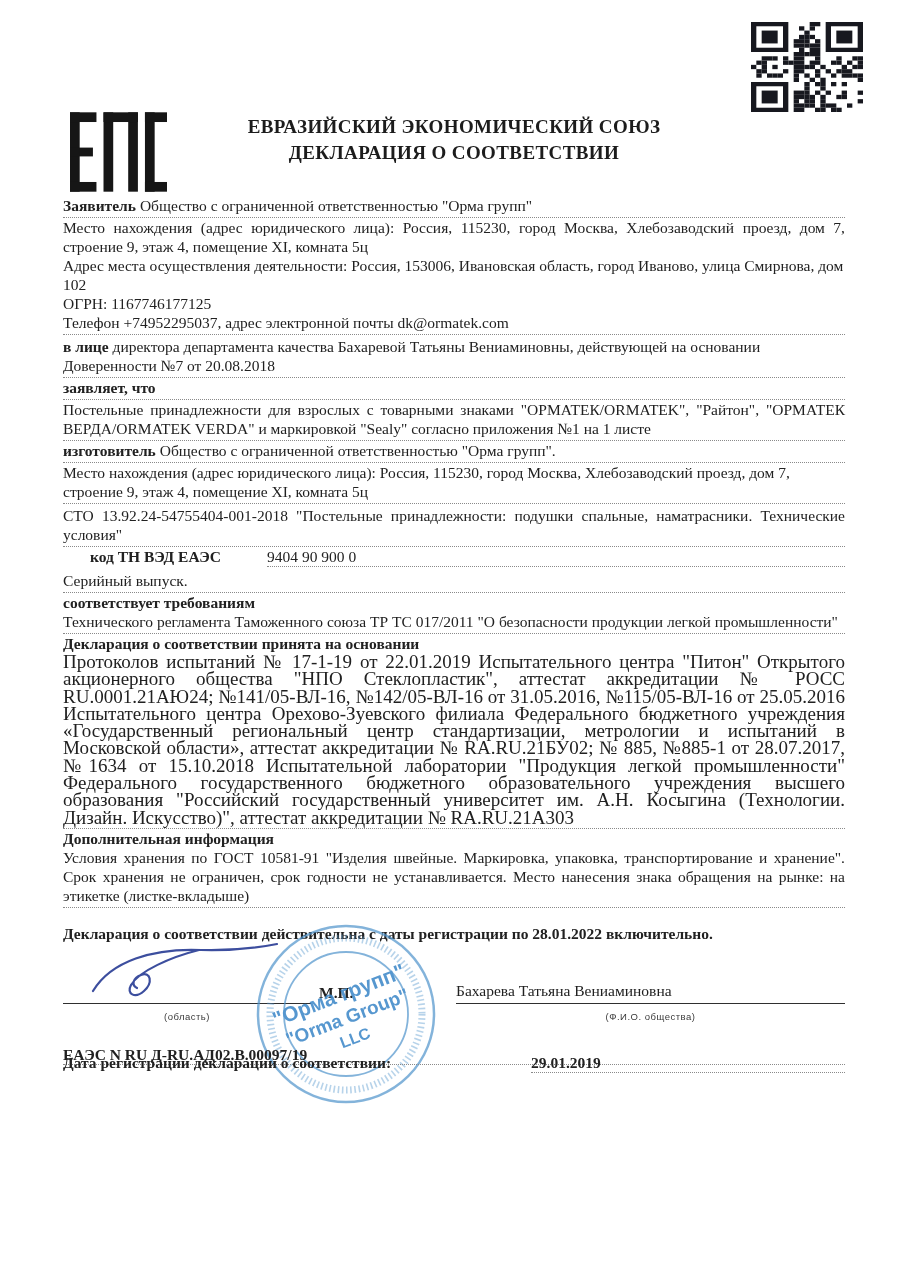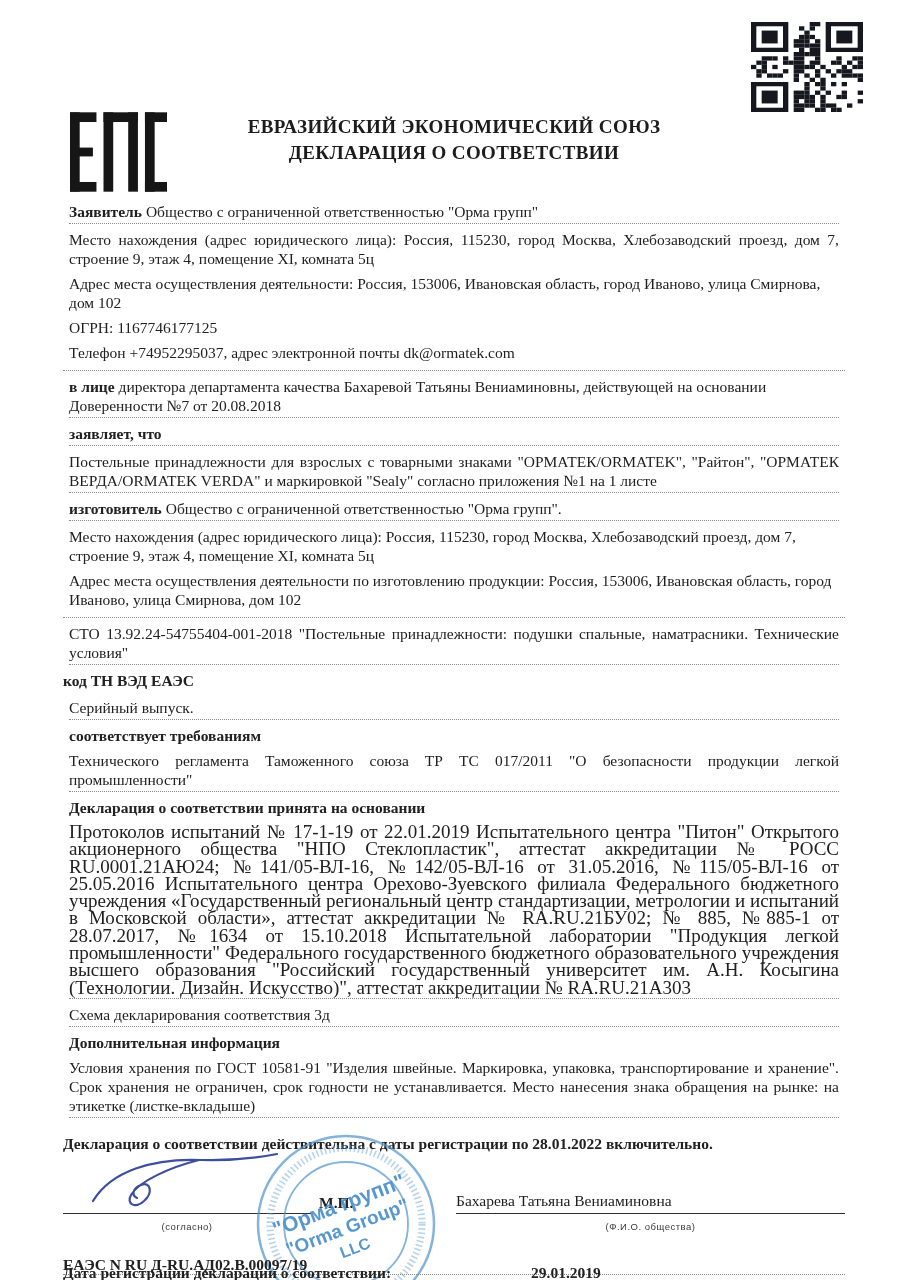--- a/index.html
+++ b/index.html
@@ -11,26 +11,26 @@
   }
   
   .hdr{position:absolute;left:70px;top:106px;width:779px;display:flex;}
   .eac-logo{width:97px;height:92px;flex:0 0 auto;}
   .titles{flex:1;text-align:center;padding:8px 108px 0 0;}
   .title-line{font-weight:bold;font-size:19px;line-height:26px;letter-spacing:.4px;color:#1c1c1c;}
   
   .qr{position:absolute;right:37px;top:22px;width:112px;height:90px;}
   
   .content{position:absolute;left:63px;top:196px;width:782px;font-size:15.5px;line-height:19px;}
-  .content p{margin:6px;}
+  .content p{margin:0;}
   .dot{border-bottom:1px dotted #8a8a8a;padding-bottom:2px;margin-bottom:2px;}
   .b{font-weight:bold;}
   .just{text-align:justify;}
   .small-par{font-size:19px;line-height:17.3px;}
-  .tnved{display:flex;}
+  .tnved{display:flex;margin-left:27px;}
   .tnved .lbl{font-weight:bold;width:177px;flex:0 0 auto;}
   .tnved .val{flex:1;border-bottom:1px dotted #8a8a8a;}
   .validity{font-weight:bold;margin:16px 0 10px 0 !important;}
   
   .sigblock{position:relative;height:180px;margin-top:4px;}
   .sig-svg{position:absolute;left:18px;top:-12px;width:205px;height:66px;}
   .sig-line{position:absolute;left:0;top:50px;width:248px;border-bottom:1.6px solid #2f2f2f;}
   .sig-cap{position:absolute;left:0;top:54px;width:248px;text-align:center;
            font-family:"Liberation Sans","DejaVu Sans",sans-serif;font-size:9.5px;color:#3a3a3a;letter-spacing:.5px;}
   .mp{position:absolute;left:256px;top:30px;font-weight:bold;font-size:15.5px;}
@@ -230,52 +230,51 @@
     <p class="dot"><span class="b">в лице</span> <span>директора департамента качества Бахаревой Татьяны Вениаминовны, действующей на основании Доверенности №7 от 20.08.2018</span></p>
 
     <p class="b dot">заявляет, что</p>
 
     <p class="just dot">Постельные принадлежности для взрослых с товарными знаками "ОРМАТЕК/ORMATEK", "Райтон", "ОРМАТЕК ВЕРДА/ORMATEK VERDA" и маркировкой "Sealy" согласно приложения №1 на 1 листе</p>
 
     <p class="dot"><span class="b">изготовитель</span> <span>Общество с ограниченной ответственностью "Орма групп".</span></p>
 
     <div class="dot">
       <p>Место нахождения (адрес юридического лица): Россия, 115230, город Москва, Хлебозаводский проезд, дом 7, строение 9, этаж 4, помещение XI, комната 5ц</p>
-      <p>Адрес места осуществления деятельности по изготовлению продукции: Россия, 153006, Ивановская область, город Иваново, улица Смирнова, дом 102</p>
     </div>
 
     <p class="just dot">СТО 13.92.24-54755404-001-2018 "Постельные принадлежности: подушки спальные, наматрасники. Технические условия"</p>
 
     <div class="tnved dot" style="border-bottom:none;">
       <span class="lbl">код ТН ВЭД ЕАЭС</span>
+      <span class="val">9404 90 900 0</span>
     </div>
     <p class="dot">Серийный выпуск.</p>
 
     <p class="b">соответствует требованиям</p>
     <p class="just dot">Технического регламента Таможенного союза ТР ТС 017/2011 "О безопасности продукции легкой промышленности"</p>
 
     <p class="b">Декларация о соответствии принята на основании</p>
     <p class="just small-par dot">Протоколов испытаний № 17-1-19 от 22.01.2019 Испытательного центра "Питон" Открытого акционерного общества "НПО Стеклопластик", аттестат аккредитации № РОСС RU.0001.21АЮ24; №141/05-ВЛ-16, №142/05-ВЛ-16 от 31.05.2016, №115/05-ВЛ-16 от 25.05.2016 Испытательного центра Орехово-Зуевского филиала Федерального бюджетного учреждения «Государственный региональный центр стандартизации, метрологии и испытаний в Московской области», аттестат аккредитации № RA.RU.21БУ02; № 885, №885-1 от 28.07.2017, №1634 от 15.10.2018 Испытательной лаборатории "Продукция легкой промышленности" Федерального государственного бюджетного образовательного учреждения высшего образования "Российский государственный университет им. А.Н. Косыгина (Технологии. Дизайн. Искусство)", аттестат аккредитации № RA.RU.21А303</p>
-    <p class="dot">Схема декларирования соответствия 3д</p>
 
     <p class="b">Дополнительная информация</p>
     <p class="just dot">Условия хранения по ГОСТ 10581-91 "Изделия швейные. Маркировка, упаковка, транспортирование и хранение". Срок хранения не ограничен, срок годности не устанавливается. Место нанесения знака обращения на рынке: на этикетке (листке-вкладыше)</p>
 
     <p class="validity">Декларация о соответствии действительна с даты регистрации по 28.01.2022 включительно.</p>
 
     <div class="sigblock">
 
       <svg class="sig-svg" viewBox="0 0 205 66">
         <g fill="none" stroke="#2c3f96" stroke-width="2.2" stroke-linecap="round" opacity=".92">
           <path d="M12 50 C30 20 72 7 120 9 C158 10 186 5 196 3"></path>
           <path d="M118 9 C90 16 58 30 50 44 C45 53 54 58 63 50 C72 42 70 30 60 34 C52 37 50 44 56 47"></path>
         </g>
       </svg>
       <div class="sig-line"></div>
-      <div class="sig-cap">(согласно)</div>
+      <div class="sig-cap">(область)</div>
 
       <div class="mp">М.П.</div>
 
       <svg class="stamp" viewBox="0 0 190 190">
         <circle cx="95" cy="95" r="88" fill="none" stroke="#4f94cc" stroke-width="2.5" opacity=".8"></circle>
         <circle cx="95" cy="95" r="76" fill="none" stroke="#5b9bd0" stroke-width="7" stroke-dasharray="1.6 2.6" opacity=".5"></circle>
         <circle cx="95" cy="95" r="62" fill="none" stroke="#4f94cc" stroke-width="1.8" opacity=".8"></circle>
         <g transform="rotate(-21 95 95)" fill="#3f89c9" font-family="Liberation Sans, DejaVu Sans, sans-serif" font-weight="bold" text-anchor="middle">
           <text x="95" y="82" font-size="21">"Орма групп"</text>
           <text x="95" y="105" font-size="19">"Orma Group"</text>

